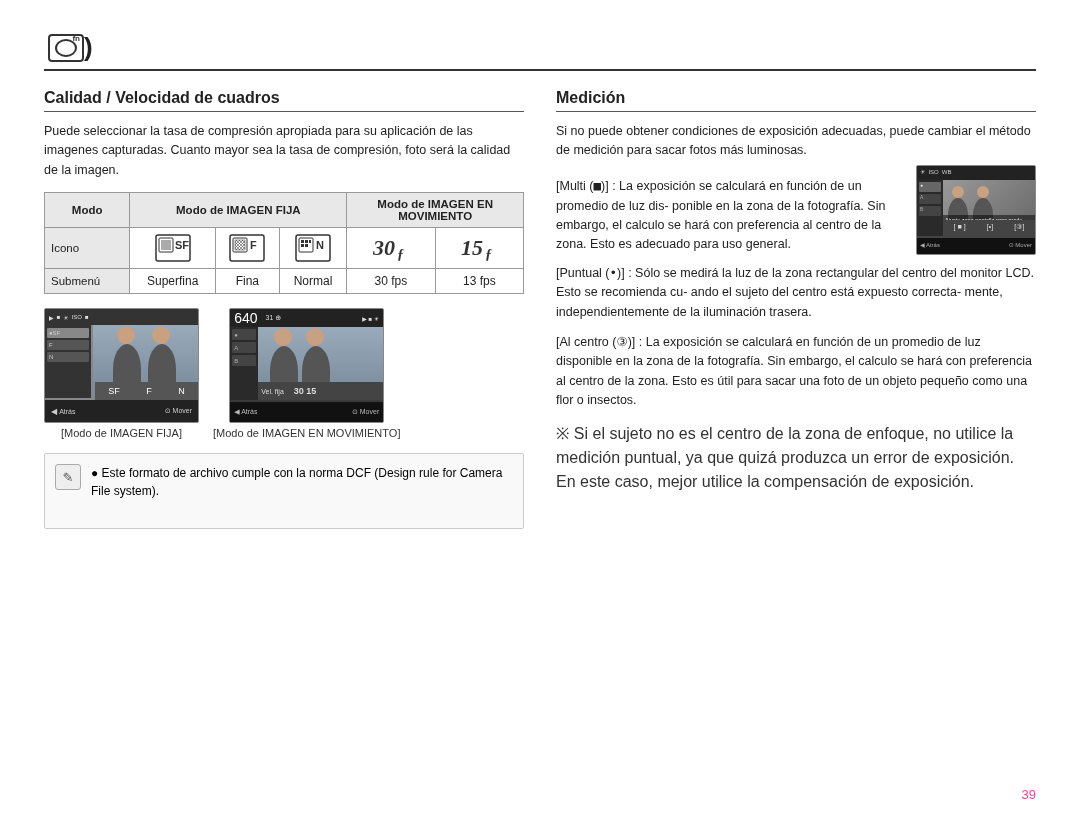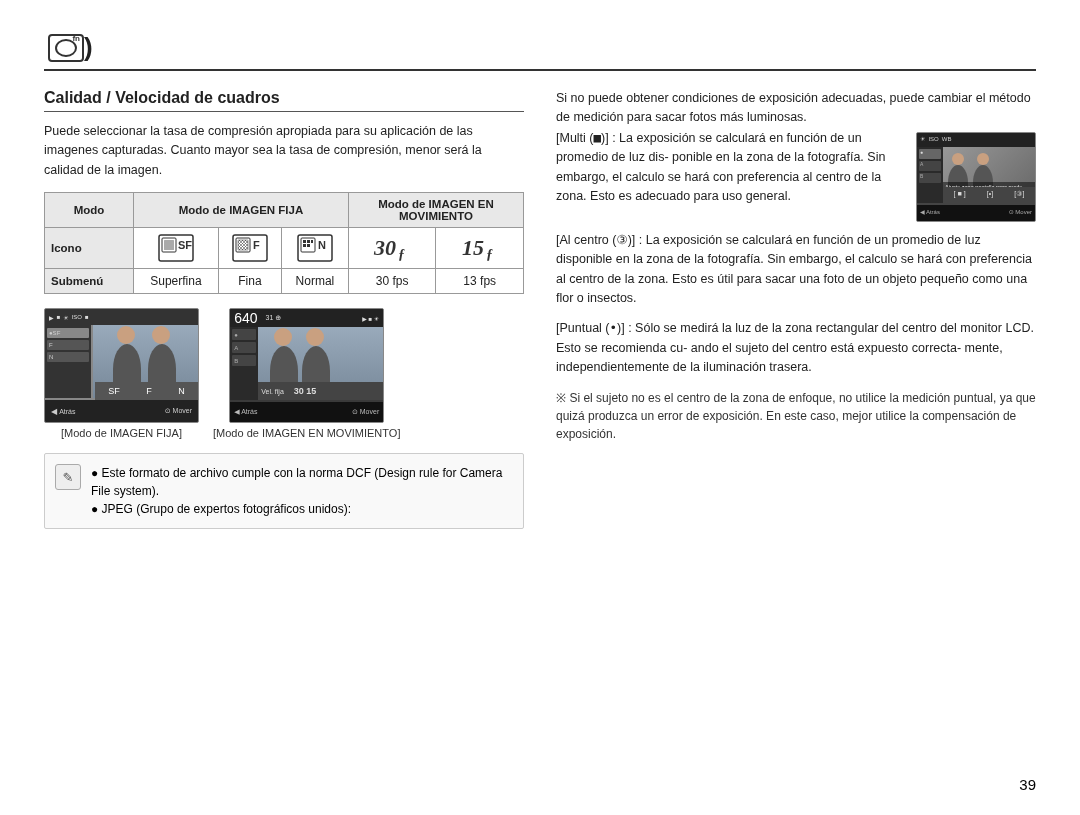--- a/index.html
+++ b/index.html
@@ -102,21 +102,21 @@
       vertical-align: middle;
       margin-top: 44px;
     }
     .image-table th {
       background: #e8e8e8;
       font-weight: bold;
       font-size: 11.5px;
     }
     .image-table td.row-label {
       background: #e8e8e8;
-      font-weight: bold;
+      font-weight: normal;
       font-size: 11.5px;
       text-align: left;
       padding-left: 6px;
     }
     .icon-cell {
       font-size: 20px;
       line-height: 1;
       font-weight: bold;
     }
     
@@ -270,49 +270,50 @@
     }
     .medi-row {
       display: flex;
       margin-bottom: 8px;
       gap: 6px;
     }
     .medi-with-image {
       display: flex;
       gap: 5px;
       margin-bottom: 8px;
+      align-items: flex-end;
     }
     .medi-text-block {
       flex: 1;
     }
     .medi-screen-small {
       width: 120px;
       min-width: 120px;
       height: 90px;
       background: #444;
       border: 1px solid #888;
       border-radius: 2px;
       overflow: hidden;
       position: relative;
       margin-top: 4px;
     }
     
     .note-remark {
       margin-top: 12px;
-      font-size: 12px;
+      font-size: 16px;
       line-height: 1.5;
       color: #333;
     }
     
     .page-number {
       position: absolute;
-      bottom: 22px;
+      bottom: 13px;
       right: 44px;
-      font-size: 15px;
-      color: #000000;
+      font-size: 13px;
+      color: #ec4899;
     }
     
     .cam2-top-bar {
       position: absolute;
       top: 0; left: 0; right: 0;
       height: 18px;
       background: #222;
       display: flex;
       align-items: center;
       padding: 0 4px;
@@ -381,21 +382,21 @@
     <span class="camera-icon-inline">
       <span class="fn-label">fn</span>
     </span>
     <span style="font-size:26px;font-weight:bold;">)</span>
   </div>
 
   <div class="columns">
 
     <div class="col-left">
       <div class="section-title">Calidad / Velocidad de cuadros</div>
-      <p class="body-text">Puede seleccionar la tasa de compresión apropiada para su aplicación de las imagenes capturadas. Cuanto mayor sea la tasa de compresión, menor será la calidad de la imagen.</p>
+      <p class="body-text">Puede seleccionar la tasa de compresión apropiada para su aplicación de las imagenes capturadas. Cuanto mayor sea la tasa de compresión, foto será la calidad de la imagen.</p>
 
       <table class="image-table">
         <thead>
           <tr>
             <th>Modo</th>
             <th colspan="3">Modo de IMAGEN FIJA</th>
             <th colspan="2">Modo de IMAGEN EN<br>MOVIMIENTO</th>
           </tr>
         </thead>
         <tbody>
@@ -550,26 +551,27 @@
             </div>
           </div>
           <div class="screen-caption">[Modo de IMAGEN EN MOVIMIENTO]</div>
         </div>
       </div>
 
       <div class="note-box">
         <div class="note-icon">✎</div>
         <div class="note-text">
           <span>● Este formato de archivo cumple con la norma DCF (Design rule for Camera File system).</span><br>
-          <span>● JPEG (Grupo de expertos fotográficos unidos):</span><br>
+          <br>
         </div>
       </div>
     </div>
 
     <div class="col-right">
+      <div class="section-title">Medición</div>
 
       <div class="medicion-content">
         <p class="medicion-intro">Si no puede obtener condiciones de exposición adecuadas, puede cambiar el método de medición para sacar fotos más luminosas.</p>
 
         <div class="medi-with-image">
           <div class="medi-text-block">
             <span style="font-weight:normal;">[Multi (<span style="font-family:monospace;">■</span>)]</span>
             <span> : La exposición se calculará en función de un promedio de luz dis- ponible en la zona de la fotografía. Sin embargo, el calculo se hará con preferencia al centro de la zona. Esto es adecuado para uso general.</span>
           </div>
 
@@ -601,37 +603,37 @@
             <div style="position:absolute;bottom:18px;left:26px;right:0;height:16px;background:#444;display:flex;align-items:center;justify-content:space-around;font-size:7px;color:#ddd;">
               <span>[ ■ ]</span>
                 <span>[•]</span>
                 <span>[③]</span>
             </div>
 
             <div style="position:absolute;bottom:0;left:0;right:0;height:16px;background:#111;display:flex;align-items:center;justify-content:space-between;padding:0 3px;font-size:6px;color:#aaa;">
               <span>◀ Atrás</span>
                 <span>⊙ Mover</span>
             </div>
+          </div>
+        </div>
+
+        <div class="medi-row" style="margin-bottom:10px;">
+          <div>
+            <span>[Puntual (<span style="font-family:monospace;">•</span>)]</span>
+            <span> : Sólo se medirá la luz de la zona rectangular del centro del monitor LCD. Esto se recomienda cu- ando el sujeto del centro está expuesto correcta- mente, independientemente de la iluminación trasera.</span>
           </div>
         </div>
 
         <div class="medi-row" style="margin-bottom:10px;">
           <div>
             <span>[Al centro (<span style="font-family:monospace;">③</span>)]</span>
             <span> : La exposición se calculará en función de un promedio de luz disponible en la zona de la fotografía. Sin embargo, el calculo se hará con preferencia al centro de la zona. Esto es útil para sacar una foto de un objeto pequeño como una flor o insectos.</span>
           </div>
         </div>
 
-        <div class="medi-row" style="margin-bottom:10px;">
-          <div>
-            <span>[Puntual (<span style="font-family:monospace;">•</span>)]</span>
-            <span> : Sólo se medirá la luz de la zona rectangular del centro del monitor LCD. Esto se recomienda cu- ando el sujeto del centro está expuesto correcta- mente, independientemente de la iluminación trasera.</span>
-          </div>
-        </div>
-
         <div class="note-remark">※ Si el sujeto no es el centro de la zona de enfoque, no utilice la medición puntual, ya que quizá produzca un error de exposición. En este caso, mejor utilice la compensación de exposición.</div>
       </div>
     </div>
 
   </div>
 
   <div class="page-number">39</div>
 
 </div>
 

